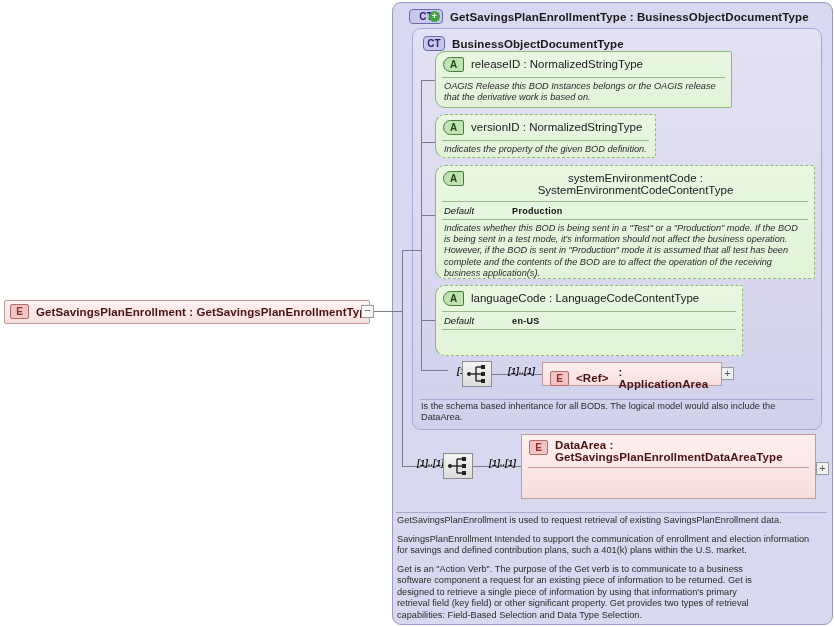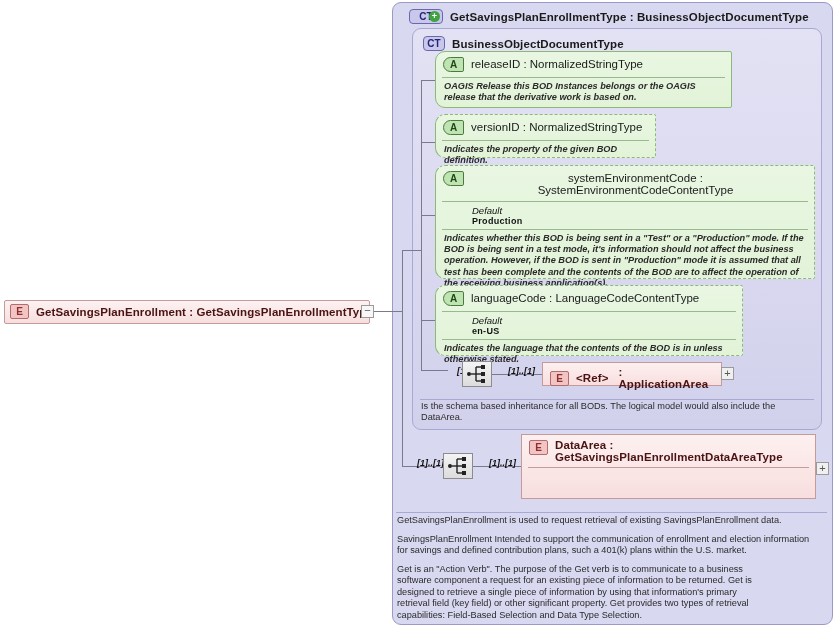--- a/index.html
+++ b/index.html
@@ -139,41 +139,39 @@
   .attr-sep {
     height: 1px;
     background: #9ab98d;
     margin: 0 6px;
   }
   .attr-default {
     display: flex;
     align-items: baseline;
     padding: 3px 8px 3px 8px;
     font-size: 9.5px;
-    flex-direction: column;
   }
   .def-key {
     font-style: italic;
     color: #111;
     margin-right: 10px;
   }
   .def-val {
     font-weight: bold;
     color: #111;
     font-size: 9px;
     letter-spacing: 0.3px;
     margin-left: 28px;
   }
   .doc {
     font-size: 9.2px;
     font-style: italic;
     color: #2a2a2a;
     line-height: 11.2px;
     padding: 3px 8px 4px 8px;
-    font-weight: bold;
   }
 
   
   .seq {
     position: absolute;
     width: 30px;
     height: 26px;
     box-sizing: border-box;
     background: linear-gradient(to bottom, #f4f4f4 0%, #dcdcdc 100%);
     border: 1px solid #8c8c8c;
@@ -337,21 +335,20 @@
     <div class="attr-head">
       <span class="badge badge-a">A</span>
       <span class="attr-name">languageCode : LanguageCodeContentType</span>
     </div>
     <div class="attr-sep"></div>
     <div class="attr-default">
       <span class="def-key">Default</span>
       <span class="def-val">en-US</span>
     </div>
     <div class="attr-sep"></div>
-    <div class="doc">Indicates the language that the contents of the BOD is in unless otherwise stated.</div>
   </div>
 
   <div class="card" style="left:457px; top:366px;">[1]..[1]</div>
   <div class="seq" style="left:462px; top:361px;">
     <svg width="28" height="24" viewBox="0 0 28 24">
       <circle cx="6" cy="12" r="2" fill="#222"></circle>
       <line x1="8" y1="12" x2="13" y2="12" stroke="#222" stroke-width="1.4"></line>
       <line x1="13" y1="5" x2="13" y2="19" stroke="#222" stroke-width="1.4"></line>
       <line x1="13" y1="5" x2="18" y2="5" stroke="#222" stroke-width="1.4"></line>
       <line x1="13" y1="12" x2="18" y2="12" stroke="#222" stroke-width="1.4"></line>

